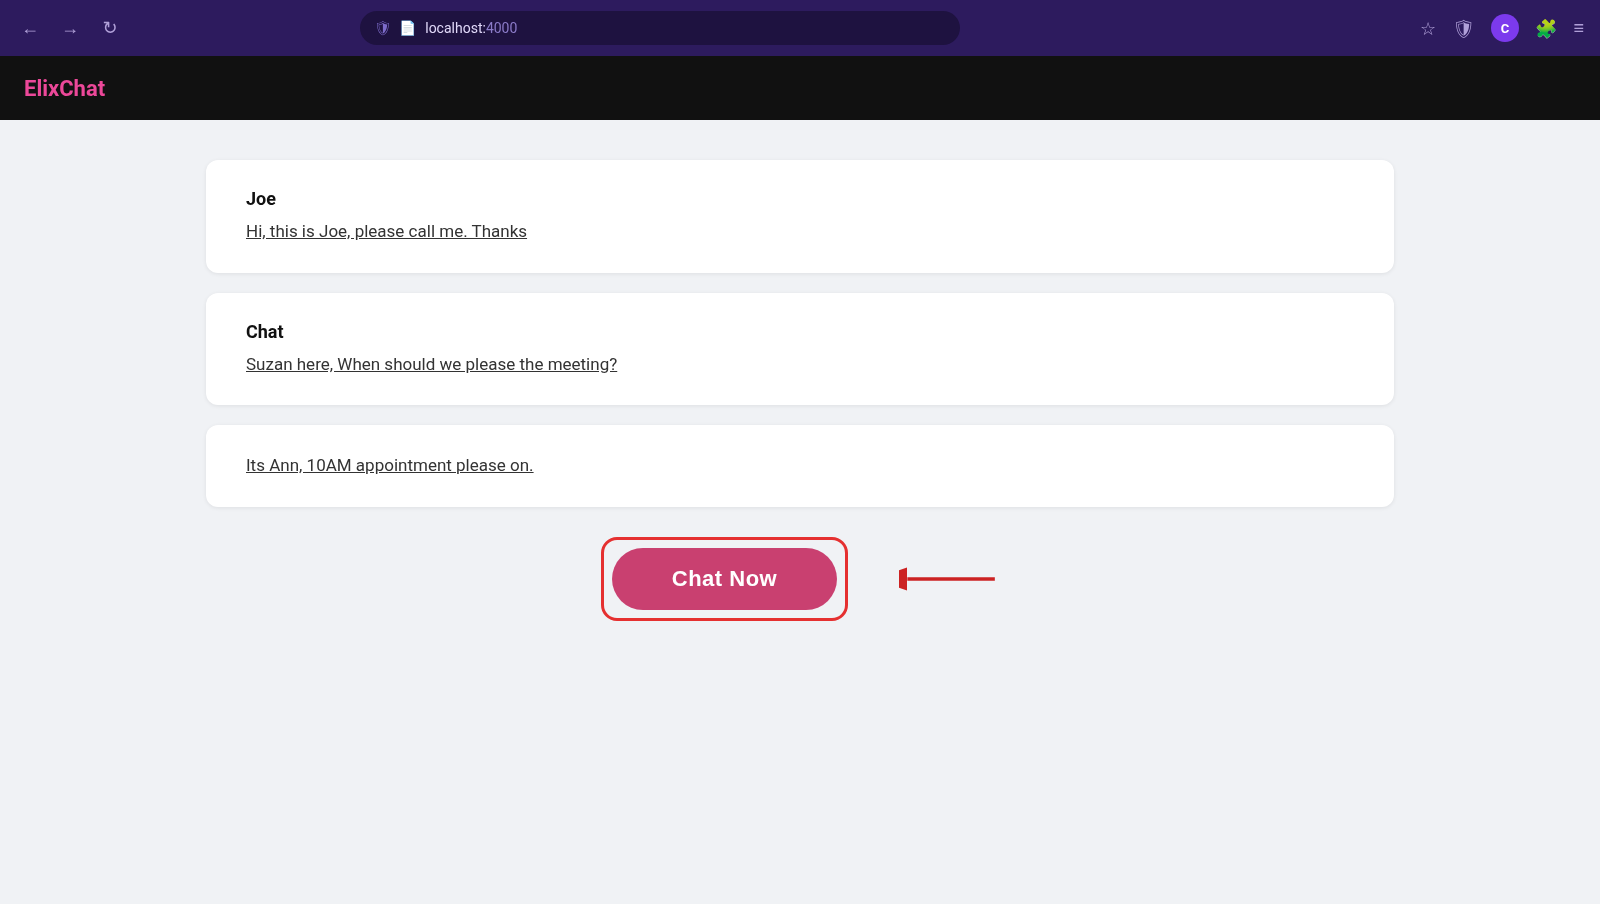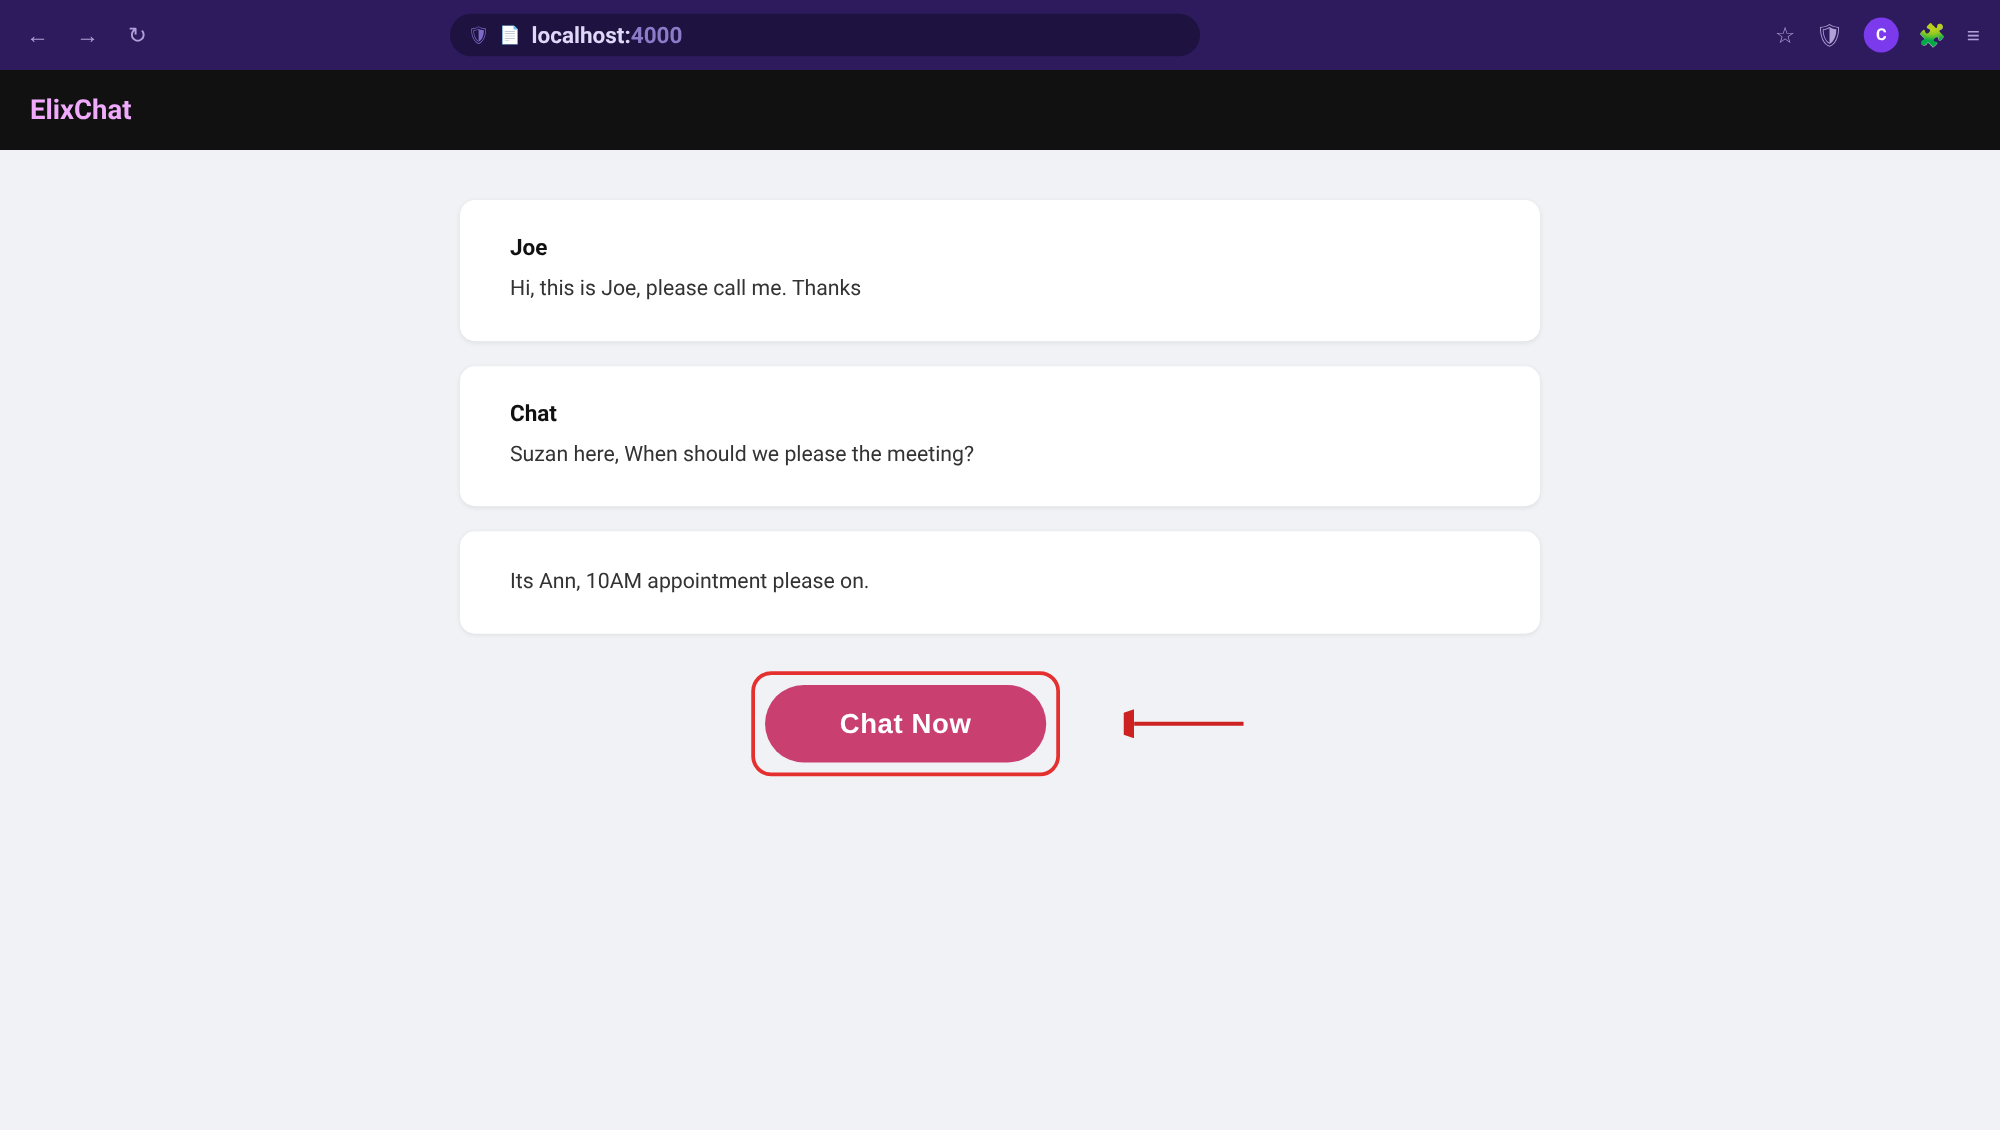--- a/index.html
+++ b/index.html
@@ -58,22 +58,21 @@
       font-size: 14px;
     }
 
     .browser-address-bar .page-icon {
       color: #b0a0d8;
       font-size: 14px;
     }
 
     .browser-address-text {
       color: #e0d8f8;
-      font-size: 18px;
-      font-weight: bold;
+      font-size: 14px;
     }
 
     .browser-right-icons {
       display: flex;
       align-items: center;
       gap: 16px;
       margin-left: auto;
     }
 
     .browser-icon {
@@ -99,58 +98,59 @@
     .app-header {
       width: 100%;
       height: 64px;
       background: #111111;
       display: flex;
       align-items: center;
       padding: 0 24px;
     }
 
     .app-title {
-      color: #f0abfc;
+      color: #ec4899;
       font-size: 22px;
       font-weight: 700;
     }
 
     
     .main-content {
       width: 100%;
       height: calc(904px - 56px - 64px);
       background: #f0f2f5;
       display: flex;
       flex-direction: column;
       align-items: center;
       padding: 40px 0 30px 0;
       gap: 20px;
       overflow: hidden;
     }
 
     
     .chat-card {
-      width: 864px;
+      width: 1188px;
       background: white;
       border-radius: 12px;
       padding: 28px 40px;
       box-shadow: 0 1px 4px rgba(0,0,0,0.08);
     }
 
     .chat-card-name {
       font-size: 18px;
       font-weight: 700;
       color: #111;
       margin-bottom: 10px;
     }
 
     .chat-card-message {
       font-size: 17px;
       color: #333;
       line-height: 1.5;
+      text-decoration: underline;
     }
 
     
     .bottom-area {
       display: flex;
       align-items: center;
       justify-content: center;
       gap: 51px;
       margin-top: 10px;
       position: relative;

